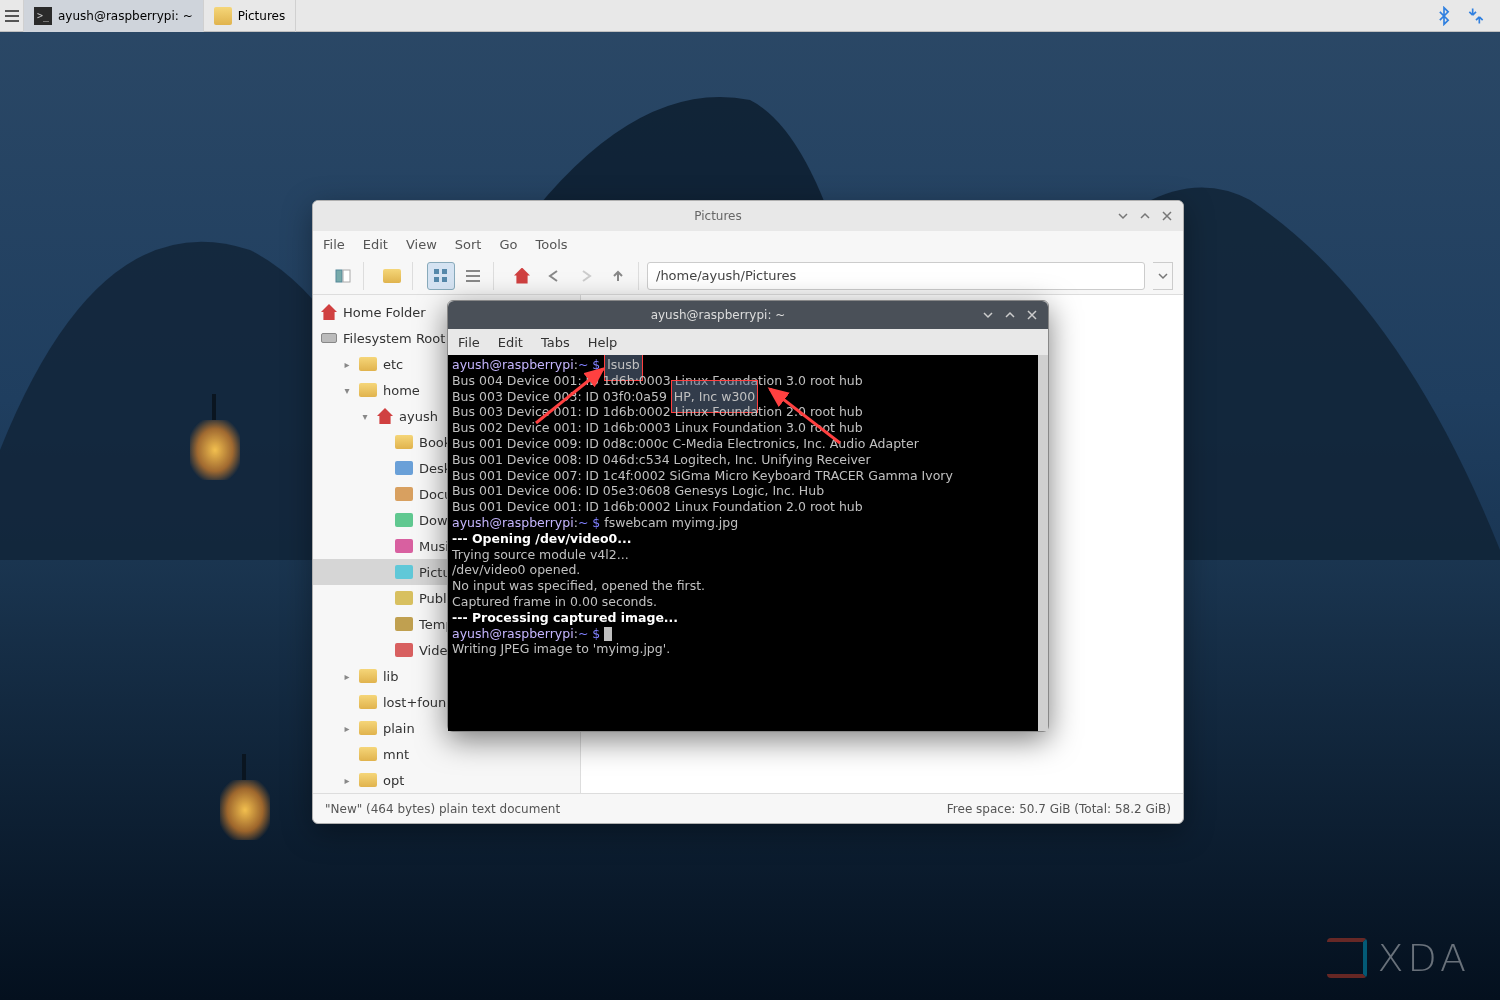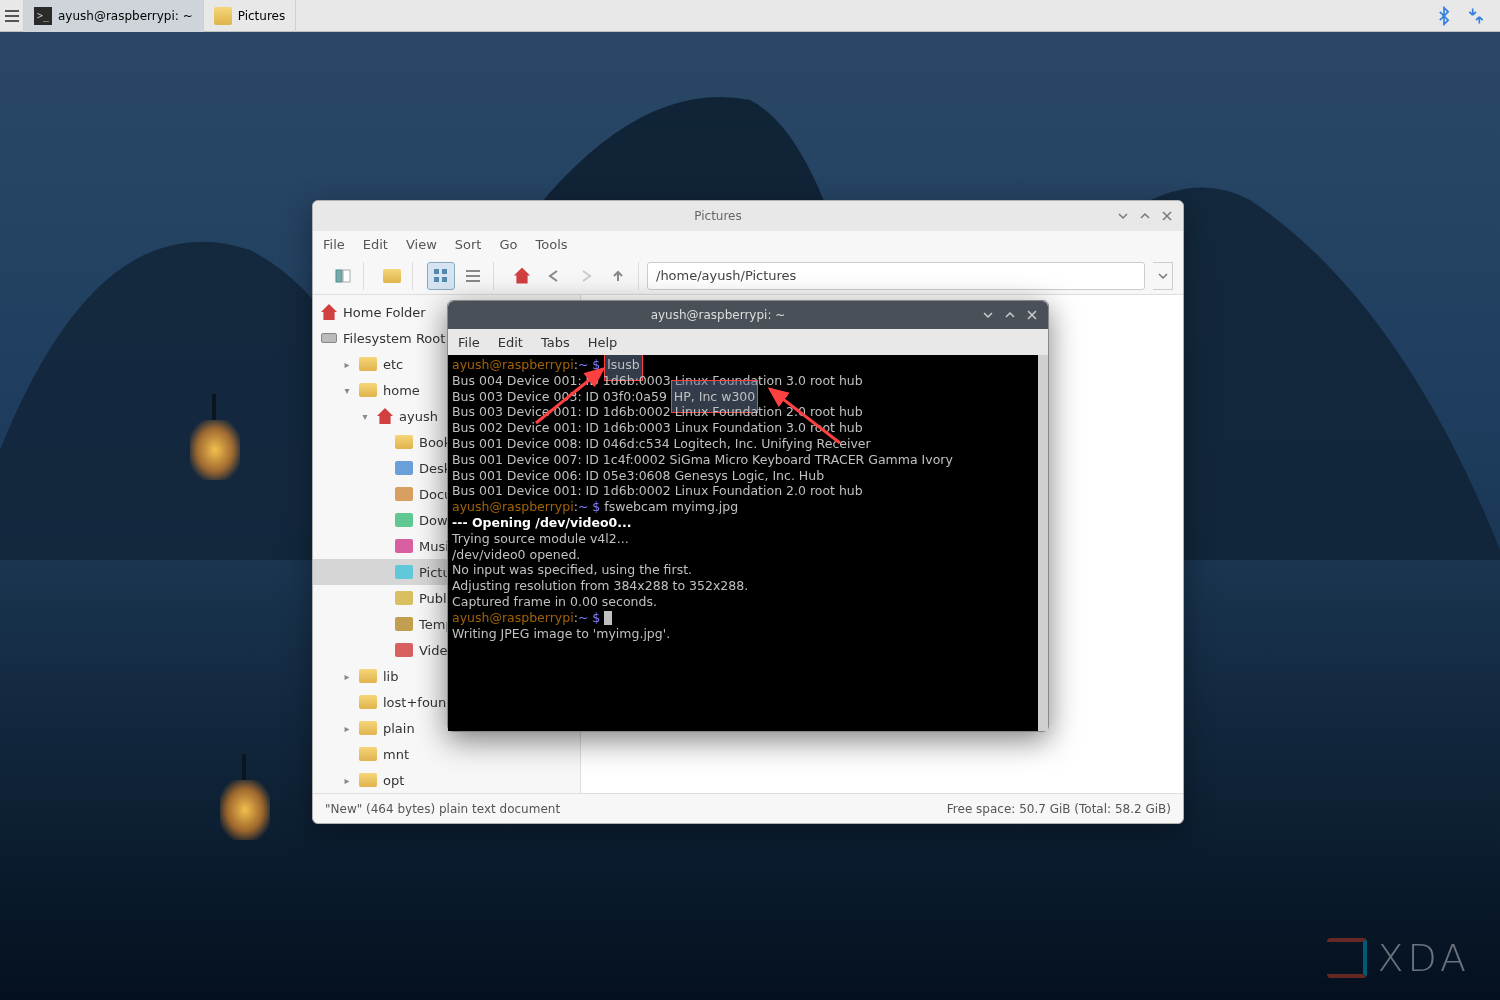--- a/index.html
+++ b/index.html
@@ -64,21 +64,21 @@
 
 .term-window { position: absolute; left: 447px; top: 300px; width: 602px; height: 432px; background: #e8e8e8; border: 1px solid #888; border-radius: 6px; z-index: 30; display: flex; flex-direction: column; box-shadow: 0 8px 30px rgba(0,0,0,0.5); }
 .term-titlebar { height: 28px; background: #4a5058; display: flex; align-items: center; padding: 0 8px; font-size: 12px; color: #ddd; border-radius: 6px 6px 0 0; }
 .term-titlebar .fm-title { color: #ddd; }
 .term-titlebar .win-btns { color: #ddd; }
 .term-menubar { height: 26px; display: flex; align-items: center; gap: 18px; padding: 0 10px; font-size: 13px; color: #333; background: #e8e8e8; }
 .term-menubar span { cursor: pointer; }
 .term-canvas { flex: 1; background: #000; position: relative; overflow: hidden; font-family: monospace; font-size: 12.5px; line-height: 15.8px; padding: 2px 4px; }
 .term-scrollbar { position: absolute; right: 0; top: 0; bottom: 0; width: 10px; background: #d0d0d0; }
 .t-line { white-space: pre; color: #c0c0c0; position: relative; z-index: 2; }
-.t-prompt { color: #a16207; }
+.t-prompt { color: #c4b5fd; }
 .t-dollar { color: #8080ff; }
 .t-white { color: #fff; font-weight: bold; text-align: center; }
 .boxed { border: 1.5px solid #ff4040; background: rgba(100,120,150,0.5); padding: 8px 2px; }
 .cursor-blk { display: inline-block; width: 8px; height: 14px; background: #c0c0c0; vertical-align: text-bottom; }
 
 
 .arrow { position: absolute; z-index: 3; pointer-events: none; }
 .arrow svg { overflow: visible; }
 
 
@@ -394,27 +394,28 @@
             </marker>
           </defs>
       <line x1="80" y1="60" x2="10" y2="6" stroke="#ff4040" stroke-width="3" marker-end="url(#ah2)"></line>
         </svg>
     </div>
   <div class="t-line"><span class="t-prompt">ayush@raspberrypi</span>:<span class="t-dollar">~ $</span> <span class="boxed">lsusb</span></div>
       <div class="t-line">Bus 004 Device 001: ID 1d6b:0003 Linux Foundation 3.0 root hub</div>
       <div class="t-line">Bus 003 Device 003: ID 03f0:0a59 <span class="boxed">HP, Inc w300</span></div>
       <div class="t-line">Bus 003 Device 001: ID 1d6b:0002 Linux Foundation 2.0 root hub</div>
       <div class="t-line">Bus 002 Device 001: ID 1d6b:0003 Linux Foundation 3.0 root hub</div>
+      <div class="t-line">Bus 001 Device 009: ID 0d8c:000c C-Media Electronics, Inc. Audio Adapter</div>
       <div class="t-line">Bus 001 Device 008: ID 046d:c534 Logitech, Inc. Unifying Receiver</div>
       <div class="t-line">Bus 001 Device 007: ID 1c4f:0002 SiGma Micro Keyboard TRACER Gamma Ivory</div>
       <div class="t-line">Bus 001 Device 006: ID 05e3:0608 Genesys Logic, Inc. Hub</div>
       <div class="t-line">Bus 001 Device 001: ID 1d6b:0002 Linux Foundation 2.0 root hub</div>
       <div class="t-line"><span class="t-prompt">ayush@raspberrypi</span>:<span class="t-dollar">~ $</span> fswebcam myimg.jpg</div>
       <div class="t-line"><span class="t-white">--- Opening /dev/video0...</span></div>
       <div class="t-line">Trying source module v4l2...</div>
       <div class="t-line">/dev/video0 opened.</div>
-      <div class="t-line">No input was specified, using the first.</div>
-      <div class="t-line">Adjusting resolution from 384x288 to 352x288.</div>
+      <div class="t-line">No input was specified, opened the first.</div>
       <div class="t-line">Captured frame in 0.00 seconds.</div>
+      <div class="t-line"><span class="t-white">--- Processing captured image...</span></div>
       <div class="t-line"><span class="t-prompt">ayush@raspberrypi</span>:<span class="t-dollar">~ $</span> <span class="cursor-blk"></span></div>
       <div class="t-line">Writing JPEG image to 'myimg.jpg'.</div>
     </div>
 </div>
 
 </body></html>

